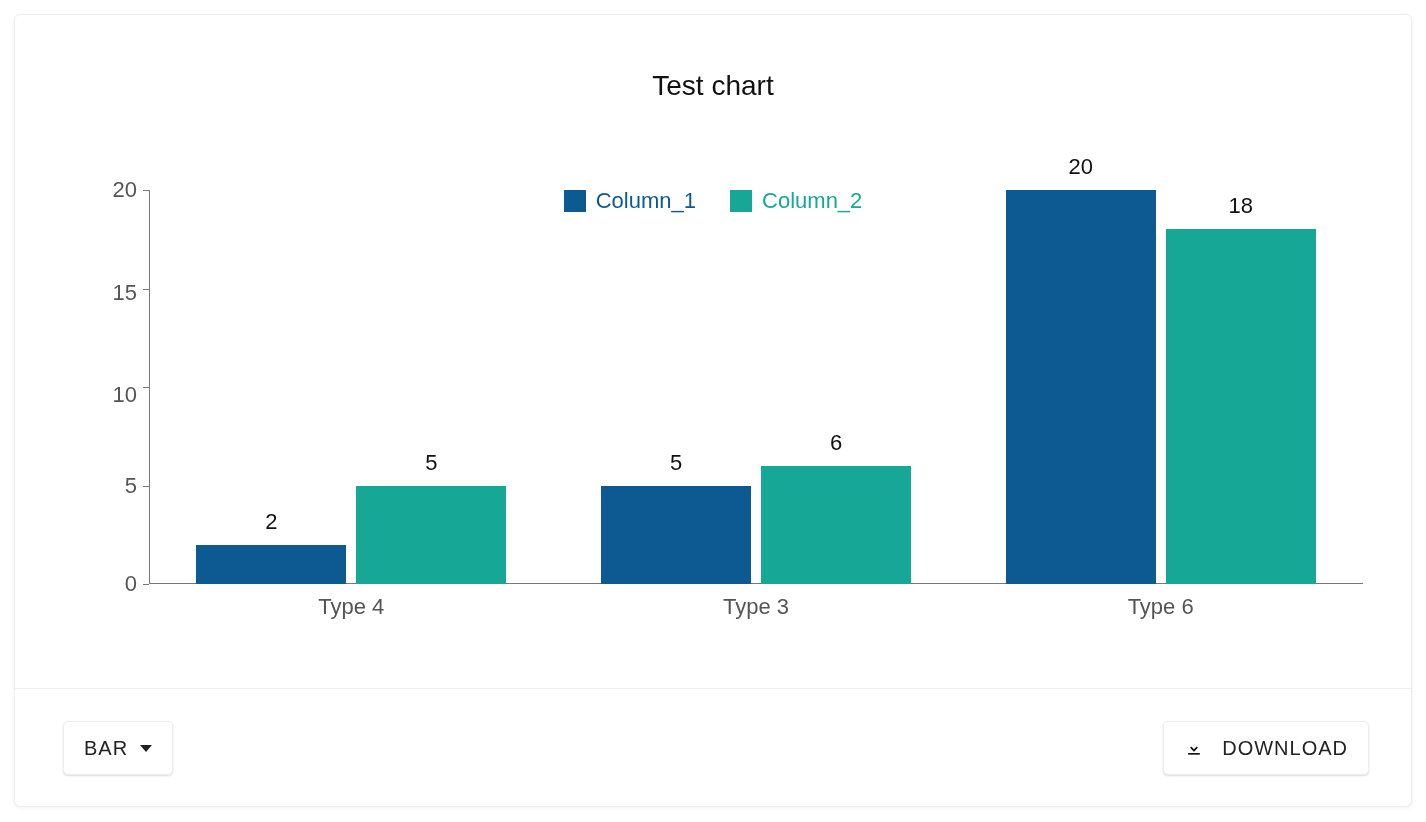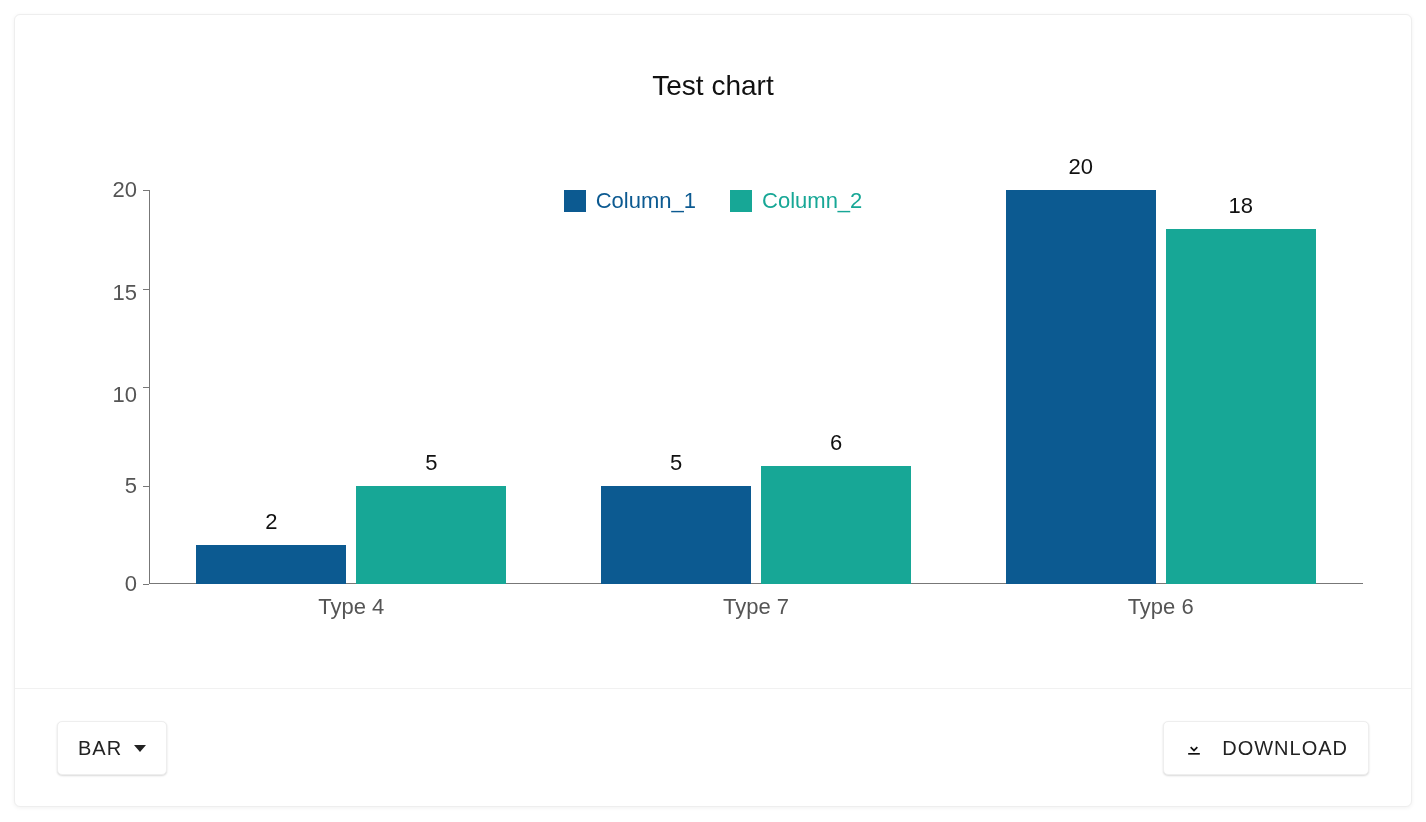--- a/index.html
+++ b/index.html
@@ -77,21 +77,21 @@
     box-shadow: 0 1px 2px rgba(0,0,0,0.15);
     display: flex;
     align-items: center;
     padding: 0 20px;
     font-size: 20px;
     letter-spacing: 1px;
     color: #222;
     cursor: pointer;
     user-select: none;
   }
-  .btn-left { left: 42px; top: 32px; }
+  .btn-left { left: 48px; top: 32px; }
   .btn-right { right: 42px; top: 32px; text-align: right; }
   .caret {
     width: 0; height: 0; margin-left: 12px;
     border-left: 6px solid transparent;
     border-right: 6px solid transparent;
     border-top: 7px solid #222;
   }
   .dl-icon { margin-right: 18px; display: flex; align-items: center; }
 </style>
 </head>
@@ -124,21 +124,21 @@
         <div class="y-tick-label" style="top: 197px; margin-top: 8px;">10</div>
         <div class="y-tick" style="top: 98.5px;"></div>
         <div class="y-tick-label" style="top: 103px;">15</div>
         <div class="y-tick" style="top: 0px;"></div>
         <div class="y-tick-label" style="top: 0px;">20</div>
         <div class="x-tick-label" style="left: 202.333px;">Type 4</div>
         <div class="bar" style="left: 47.3333px; width: 150px; height: 39.4px; background: rgb(12, 90, 145);"></div>
         <div class="bar-label" style="left: 122.333px; top: 350.6px;">2</div>
         <div class="bar" style="left: 207.333px; width: 150px; height: 98.5px; background: rgb(23, 167, 150);"></div>
         <div class="bar-label" style="left: 282.333px; top: 291.5px;">5</div>
-        <div class="x-tick-label" style="left: 607px;">Type 7</div>
+        <div class="x-tick-label" style="left: 607px;">Type 3</div>
         <div class="bar" style="left: 452px; width: 150px; height: 98.5px; background: rgb(12, 90, 145);"></div>
         <div class="bar-label" style="left: 527px; top: 291.5px;">5</div>
         <div class="bar" style="left: 612px; width: 150px; height: 118.2px; background: rgb(23, 167, 150);"></div>
         <div class="bar-label" style="left: 687px; top: 271.8px;">6</div>
         <div class="x-tick-label" style="left: 1011.67px;">Type 6</div>
         <div class="bar" style="left: 856.667px; width: 150px; height: 394px; background: rgb(12, 90, 145);"></div>
         <div class="bar-label" style="left: 931.667px; top: -4px;">20</div>
         <div class="bar" style="left: 1016.67px; width: 150px; height: 354.6px; background: rgb(23, 167, 150);"></div>
         <div class="bar-label" style="left: 1091.67px; top: 35.4px;">18</div>
       </div>

